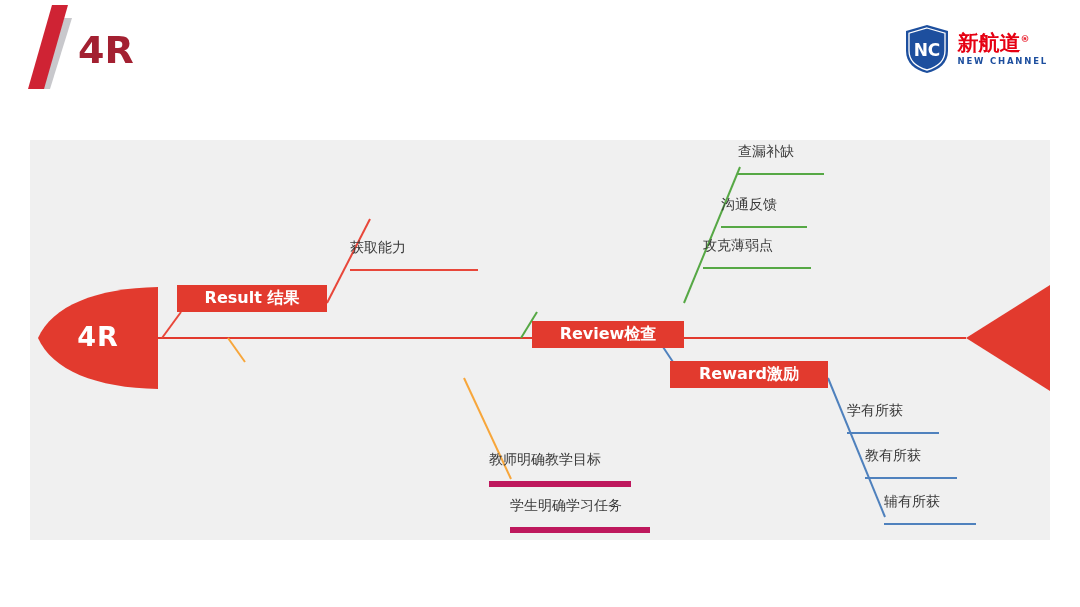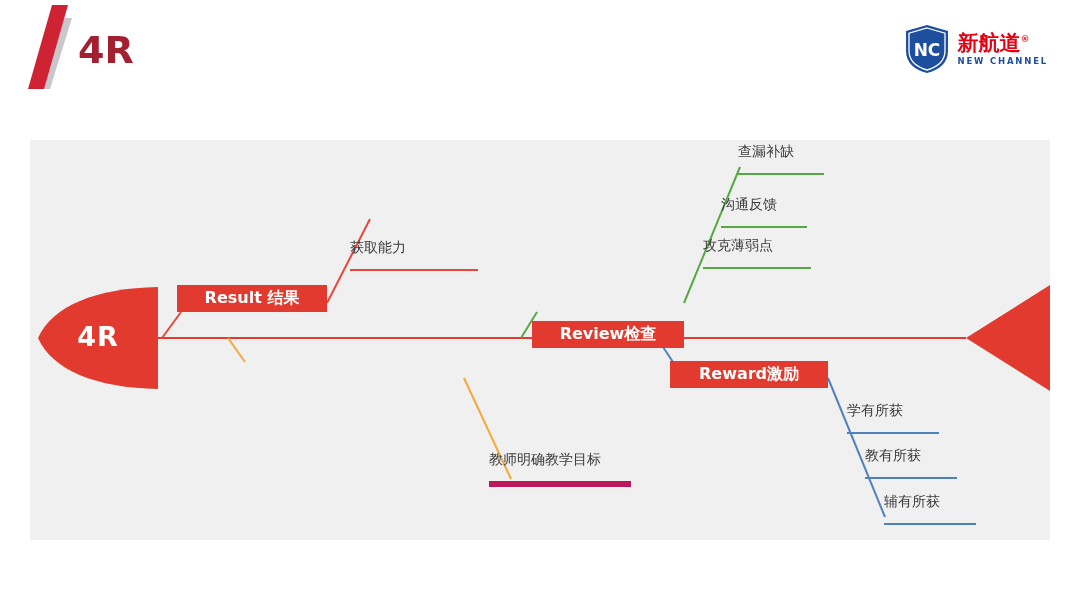--- a/index.html
+++ b/index.html
@@ -82,18 +82,19 @@
   <div class="branch-label bl-review">Review检查</div>
   <div class="branch-label bl-reward">Reward激励</div>
 
   <div class="leaf red" style="left:350px;top:239px;width:128px;">获取能力</div>
 
   <div class="leaf green" style="left:738px;top:143px;width:86px;">查漏补缺</div>
   <div class="leaf green" style="left:721px;top:196px;width:86px;">沟通反馈</div>
   <div class="leaf green" style="left:703px;top:237px;width:108px;">攻克薄弱点</div>
 
   <div class="leaf orange" style="left:489px;top:409px;width:142px;">教师明确教学目标</div>
+  <div class="leaf orange" style="left:510px;top:455px;width:140px;">学生明确学习任务</div>
 
   <div class="leaf blue" style="left:847px;top:402px;width:92px;">学有所获</div>
   <div class="leaf blue" style="left:865px;top:447px;width:92px;">教有所获</div>
   <div class="leaf blue" style="left:884px;top:493px;width:92px;">辅有所获</div>
 
 </div>
 
 </body></html>

